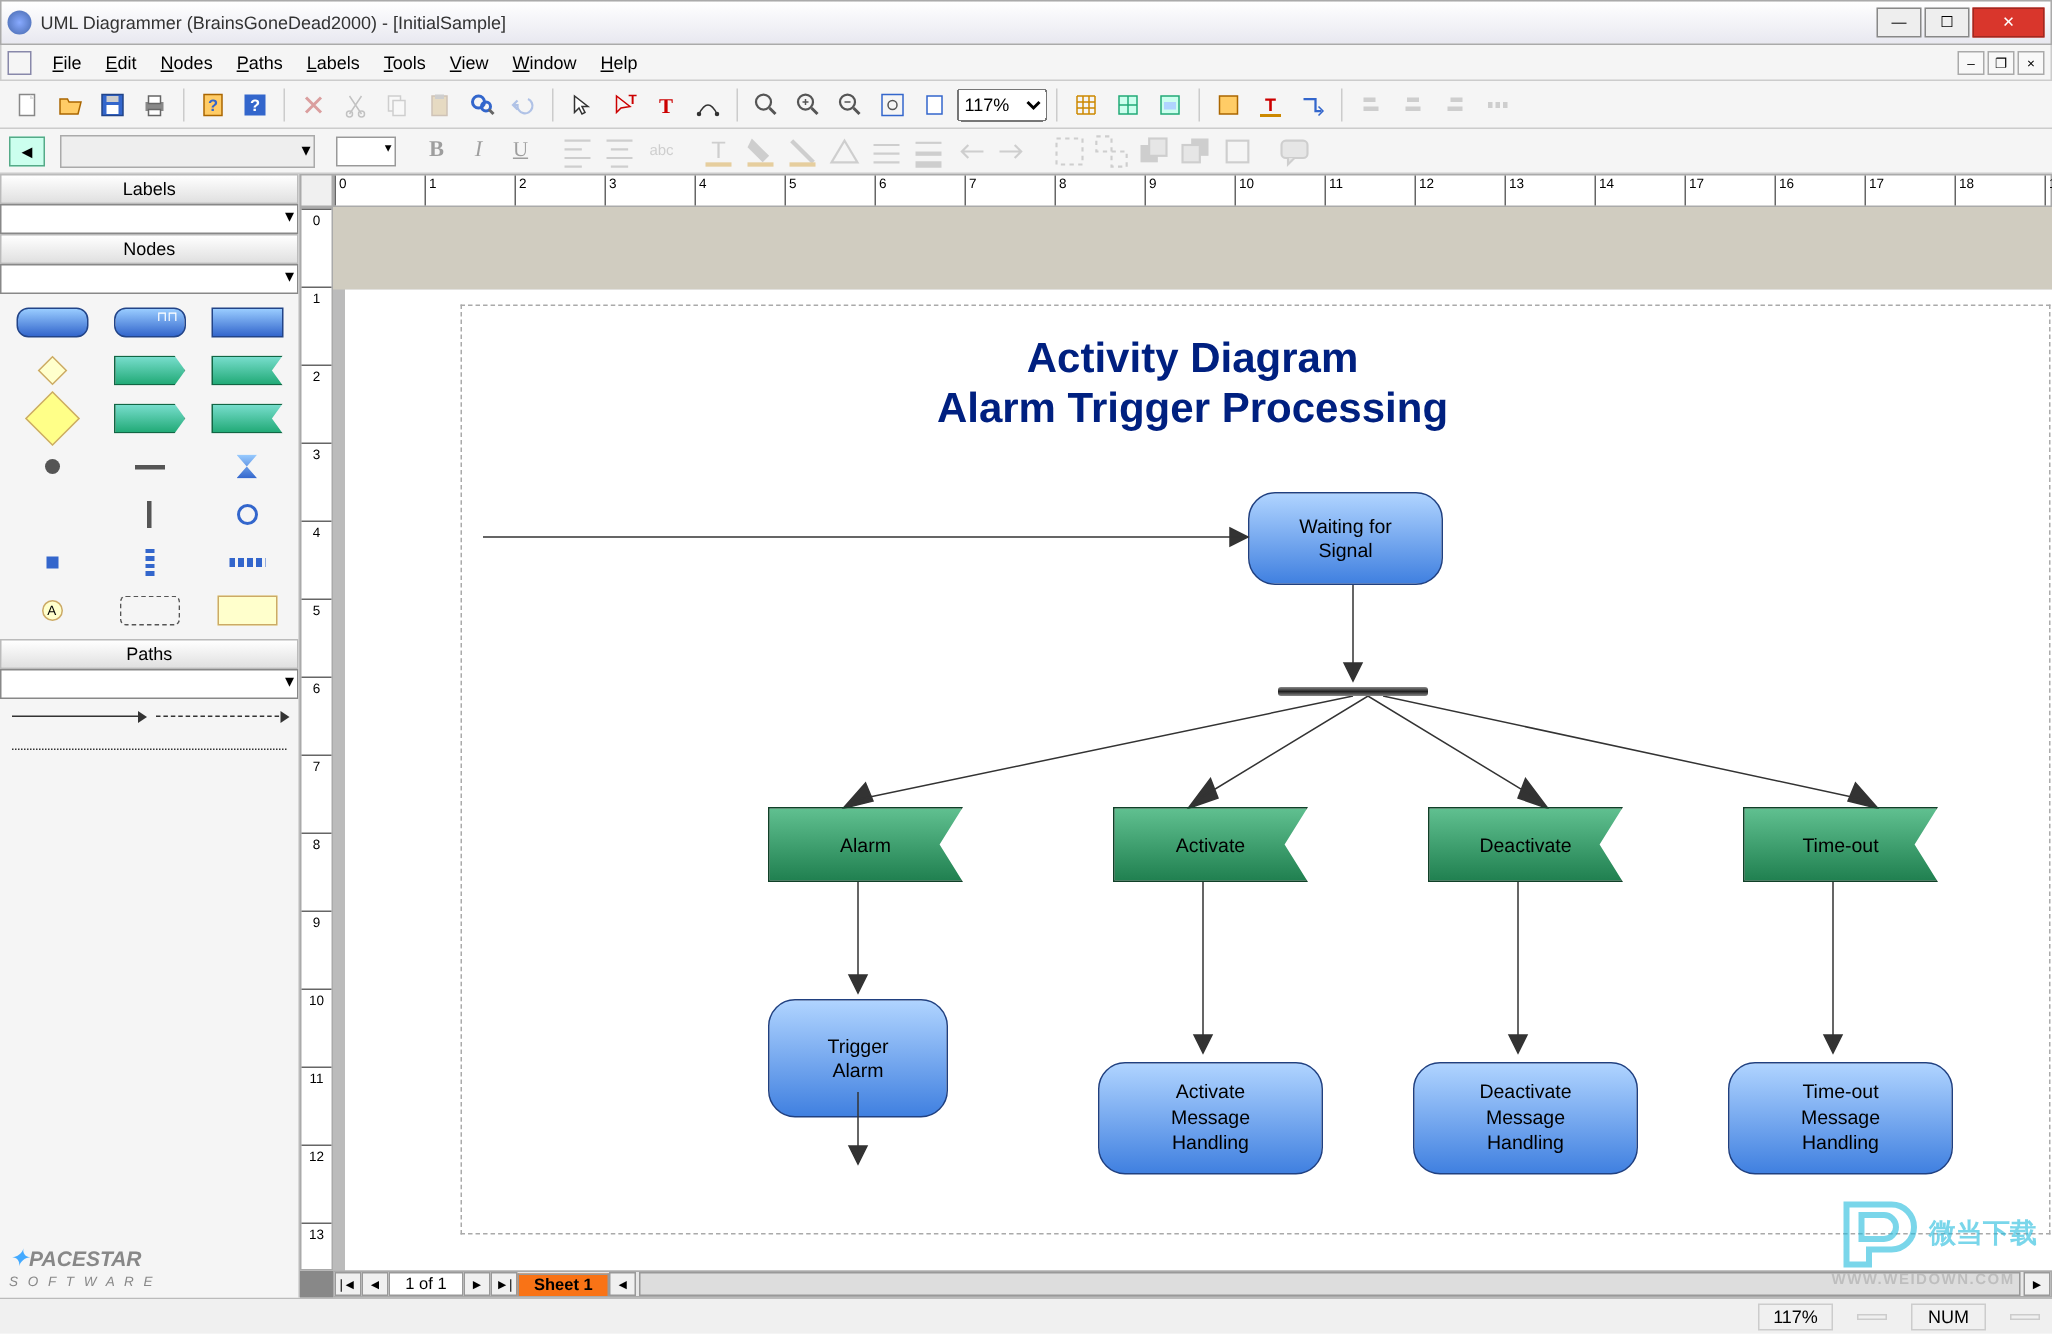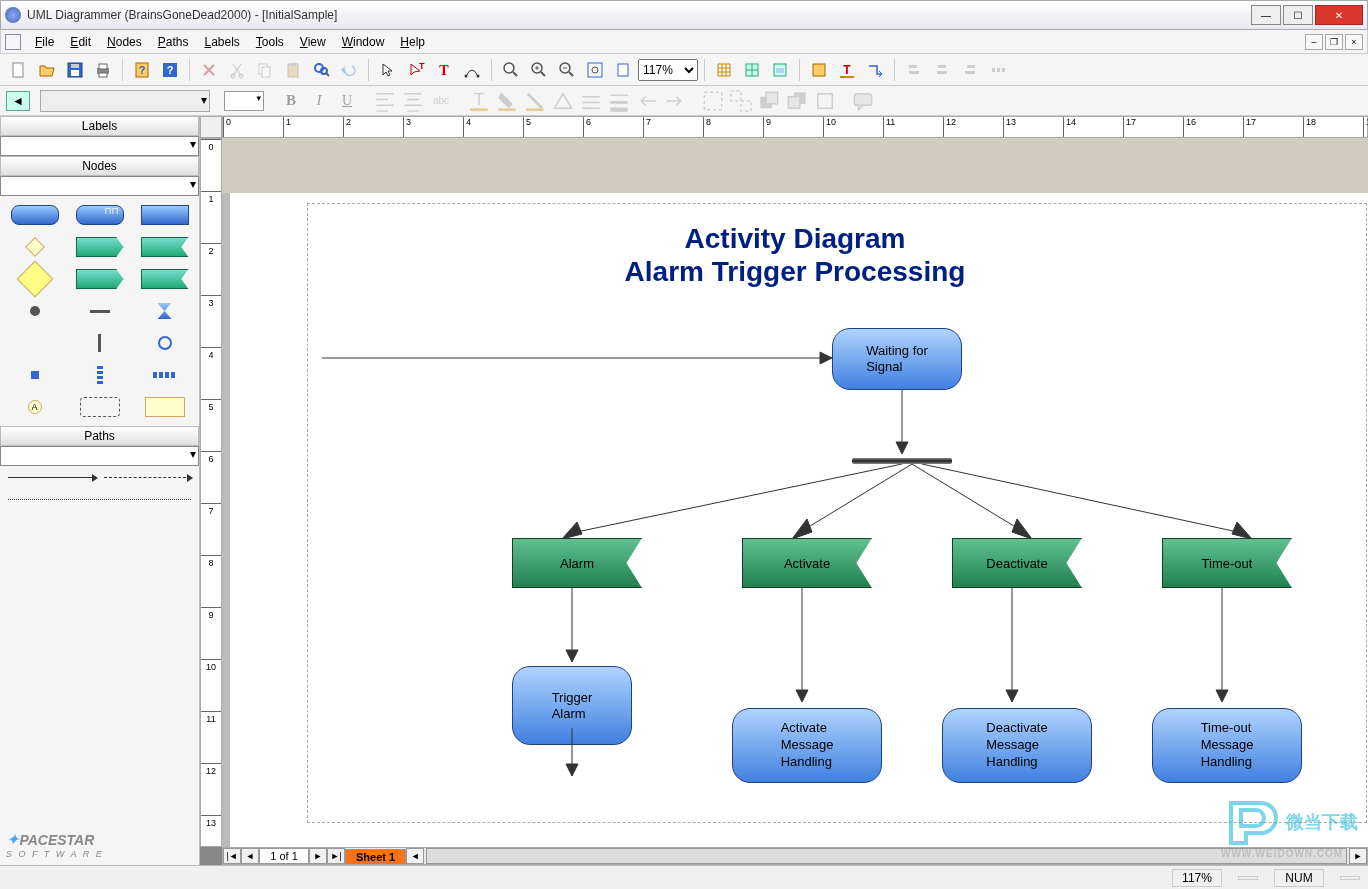--- a/index.html
+++ b/index.html
@@ -75,21 +75,21 @@
 .ruler-h .tick { flex: 0 0 60px; border-left: 1px solid #666; padding-left: 2px; position: relative; }
 .ruler-v { position: absolute; left: 0; top: 22px; bottom: 18px; width: 22px; background: #fff; border: 1px solid #aaa; z-index: 4; font-size: 9px; }
 .ruler-v .tick { height: 52px; border-top: 1px solid #666; padding-top: 2px; text-align: center; }
 .canvas-scroll { position: absolute; left: 22px; top: 22px; right: 0; bottom: 18px; background: #bbb; overflow: hidden; }
 .page-margin { position: absolute; left: 0; top: 0; width: 1150px; height: 55px; background: #d0ccc0; }
 .page { position: absolute; left: 8px; top: 55px; width: 1140px; height: 680px; background: #fff; }
 .page-border { position: absolute; left: 85px; top: 65px; width: 1060px; height: 620px; border: 1px dashed #aaa; }
 
 
 .diag-title { position: absolute; font-family: Arial; font-weight: bold; color: #002080; font-size: 28px; text-align: center; width: 100%; }
-.activity-node { position: absolute; background: linear-gradient(#b0d4ff, #4080e0); border: 1px solid #204080; border-radius: 18px; display: flex; align-items: center; justify-content: center; font-size: 13px; line-height: 1.2; }
+.activity-node { position: absolute; background: linear-gradient(#b0d4ff, #4080e0); border: 1px solid #204080; border-radius: 18px; display: flex; align-items: center; justify-content: center; font-size: 13px; text-align: center; line-height: 1.2; }
 .signal-node { position: absolute; background: linear-gradient(#60c090, #208050); border: 1px solid #104028; color: #000; display: flex; align-items: center; justify-content: center; font-size: 13px; clip-path: polygon(0 0, 100% 0, 88% 50%, 100% 100%, 0 100%); }
 .fork-bar { position: absolute; height: 6px; background: linear-gradient(#888, #222 50%, #888); border-radius: 2px; }
 
 
 .sheet-bar { position: absolute; left: 22px; bottom: 0; right: 0; height: 18px; background: #e8e8e8; border: 1px solid #aaa; display: flex; align-items: center; font-size: 11px; }
 .sheet-bar .navbtn { width: 18px; height: 16px; border: 1px solid #999; background: #f0f0f0; text-align: center; font-size: 9px; line-height: 14px; }
 .sheet-bar .pageind { width: 50px; text-align: center; background: #fff; border: 1px solid #999; height: 16px; line-height: 14px; }
 .sheet-bar .tab { padding: 1px 10px; background: #f97316; border: 1px solid #999; border-bottom: none; font-weight: bold; }
 .sheet-bar .scroll-track { flex: 1; background: #ddd; height: 16px; border: 1px solid #999; margin: 0 2px; }
 

